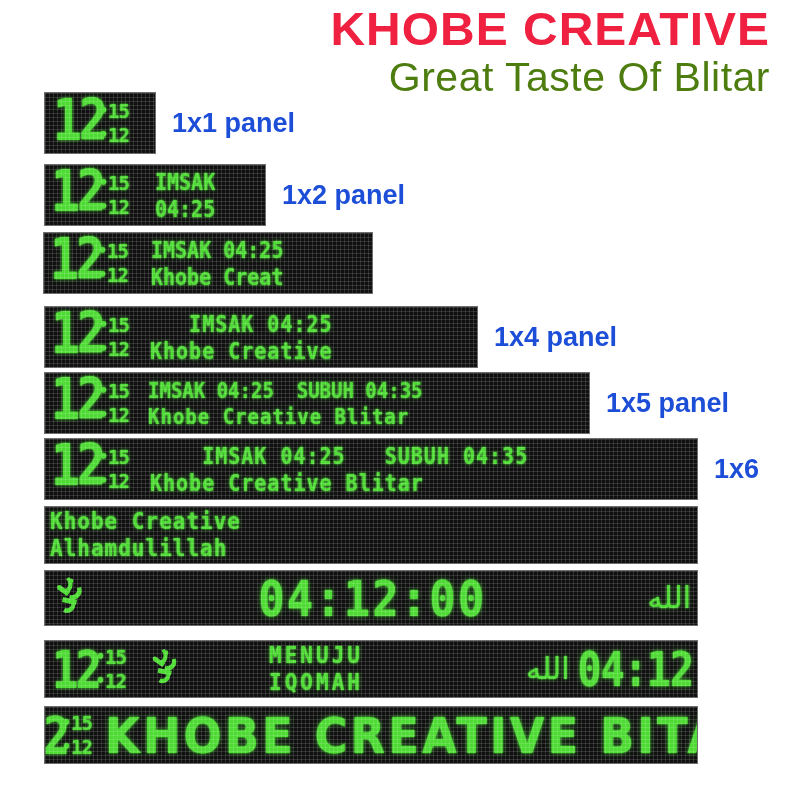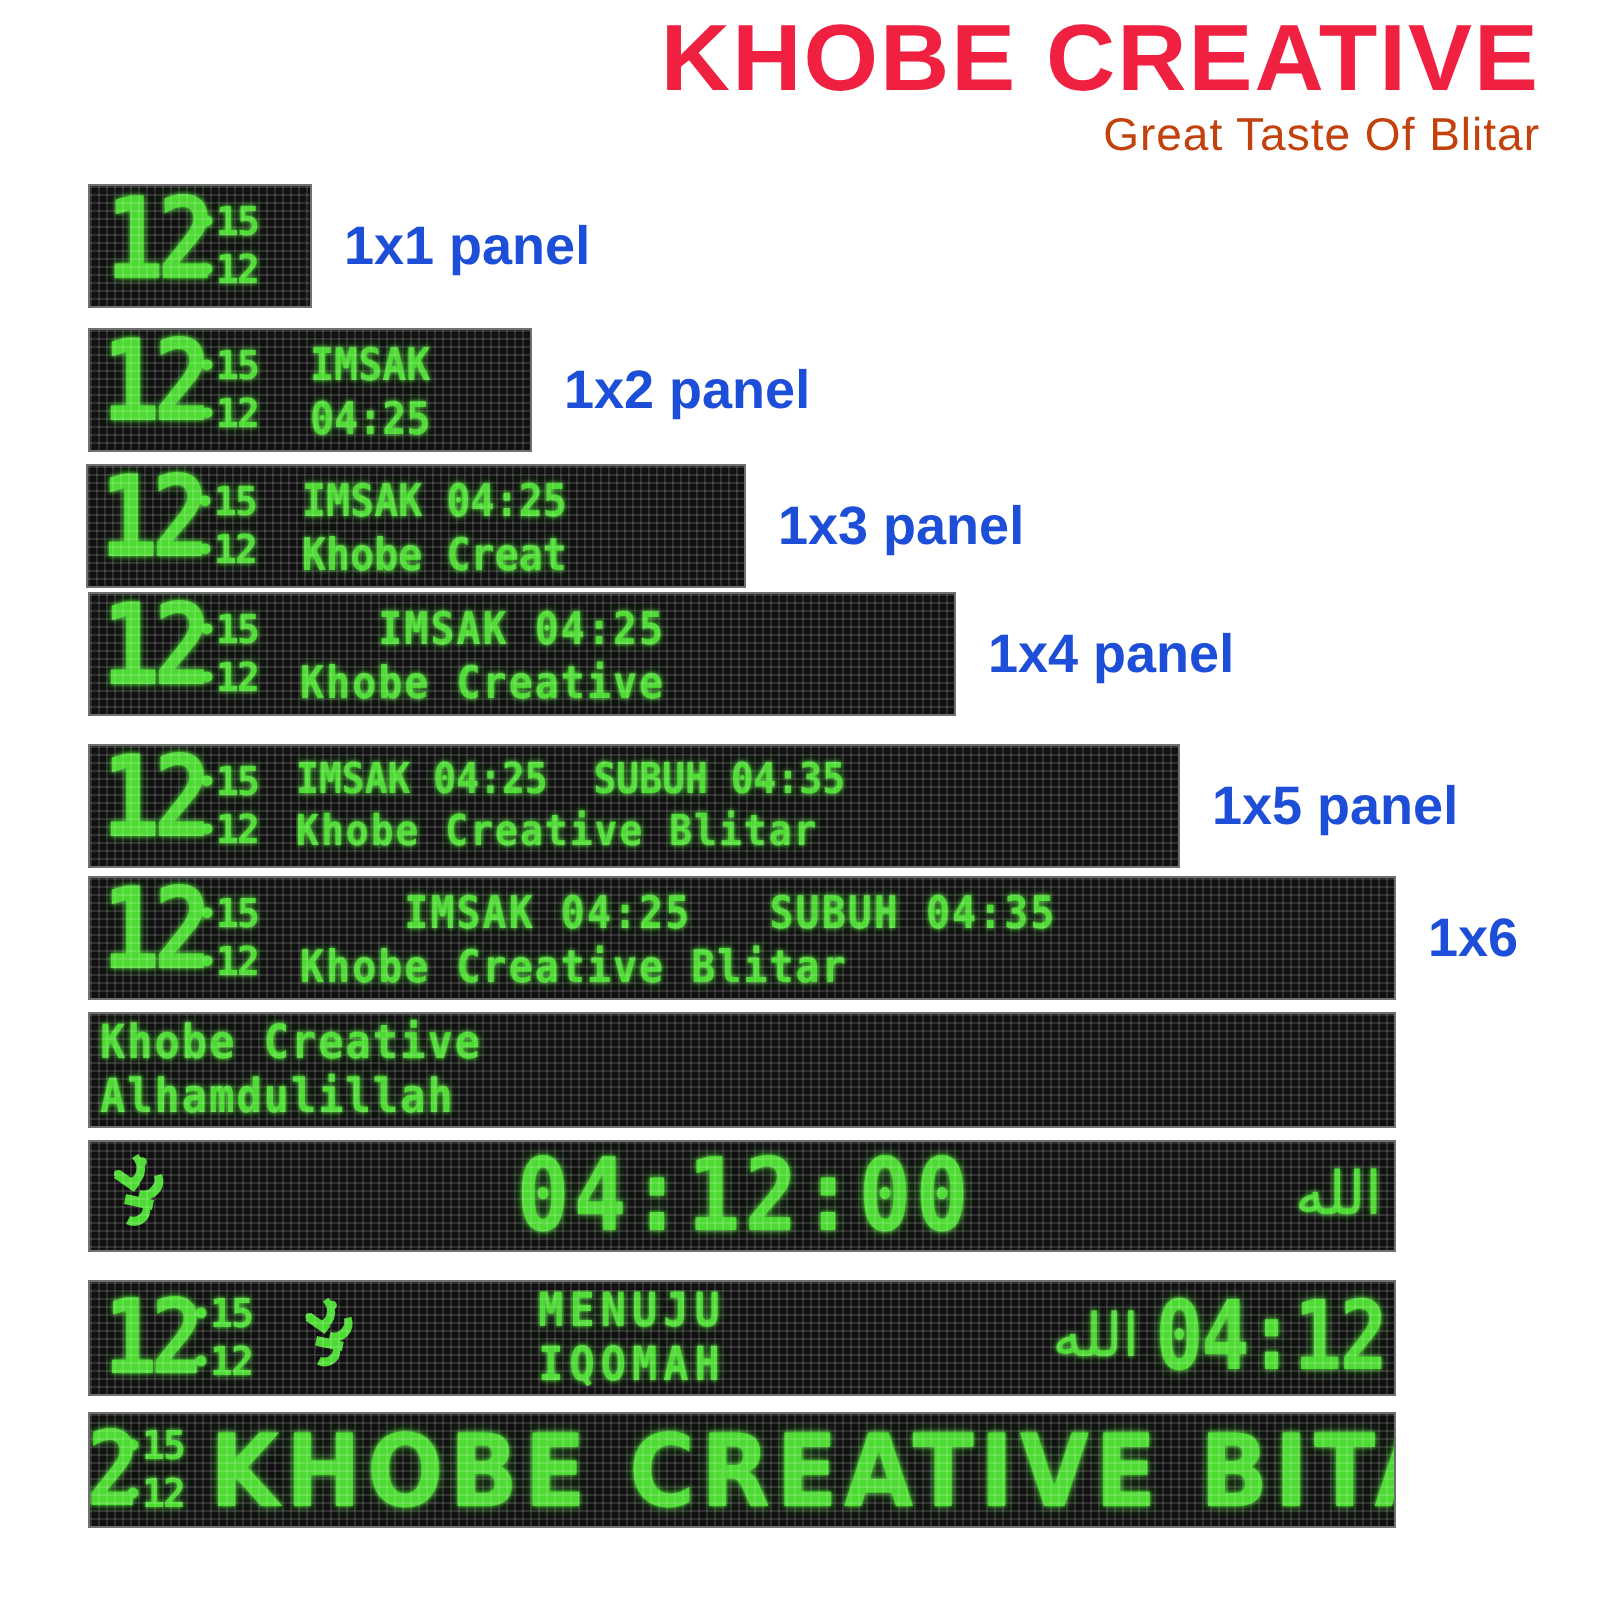--- a/index.html
+++ b/index.html
@@ -25,22 +25,22 @@
     font-size:47px;
     letter-spacing:1px;
     color:#ef2040;
     line-height:1.05;
     margin:0;
     transform:scaleX(1.02);
     transform-origin:right center;
   }
   .tagline{
     font-family:"Liberation Sans", sans-serif;
-    font-size:23px;
-    color:#c2410c;
+    font-size:41px;
+    color:#4d7c0f;
     line-height:1.1;
     margin:2px 0 0 0;
     letter-spacing:0.5px;
   }
 
   
   .panel-row{
     position:absolute;
     display:flex;
     align-items:center;
@@ -265,24 +265,23 @@
           <span class="dotsep">•</span>
           <span class="smalldigit">12</span>
         </div>
       </div>
       <div class="body-col">
         <div class="led-line tline">IMSAK 04:25</div>
         <div class="led-line tline" style="margin-top:7px;">Khobe Creat</div>
       </div>
     </div>
   </div>
-  <div class="plabel">1x3 panel</div>
-</div>
-
-<div class="panel-row" style="left:44px; top:296px;">
+</div>
+
+<div class="panel-row" style="left:44px; top:306px;">
   <div class="panel" style="width:434px;height:62px;padding:0 3px;">
     <div class="panel-inner" style="flex-direction:row;">
       <div class="datecol" style="padding-left:2px;position:relative;width:100px;">
         <div class="d1">
           <span class="bigdigit" style="position:absolute;left:3px;top:4px;">12</span>
           <span style="display:inline-block;width:48px;"></span>
           <span class="dotsep">•</span>
           <span class="smalldigit">15</span>
         </div>
         <div class="d2" style="margin-top:5px;">

